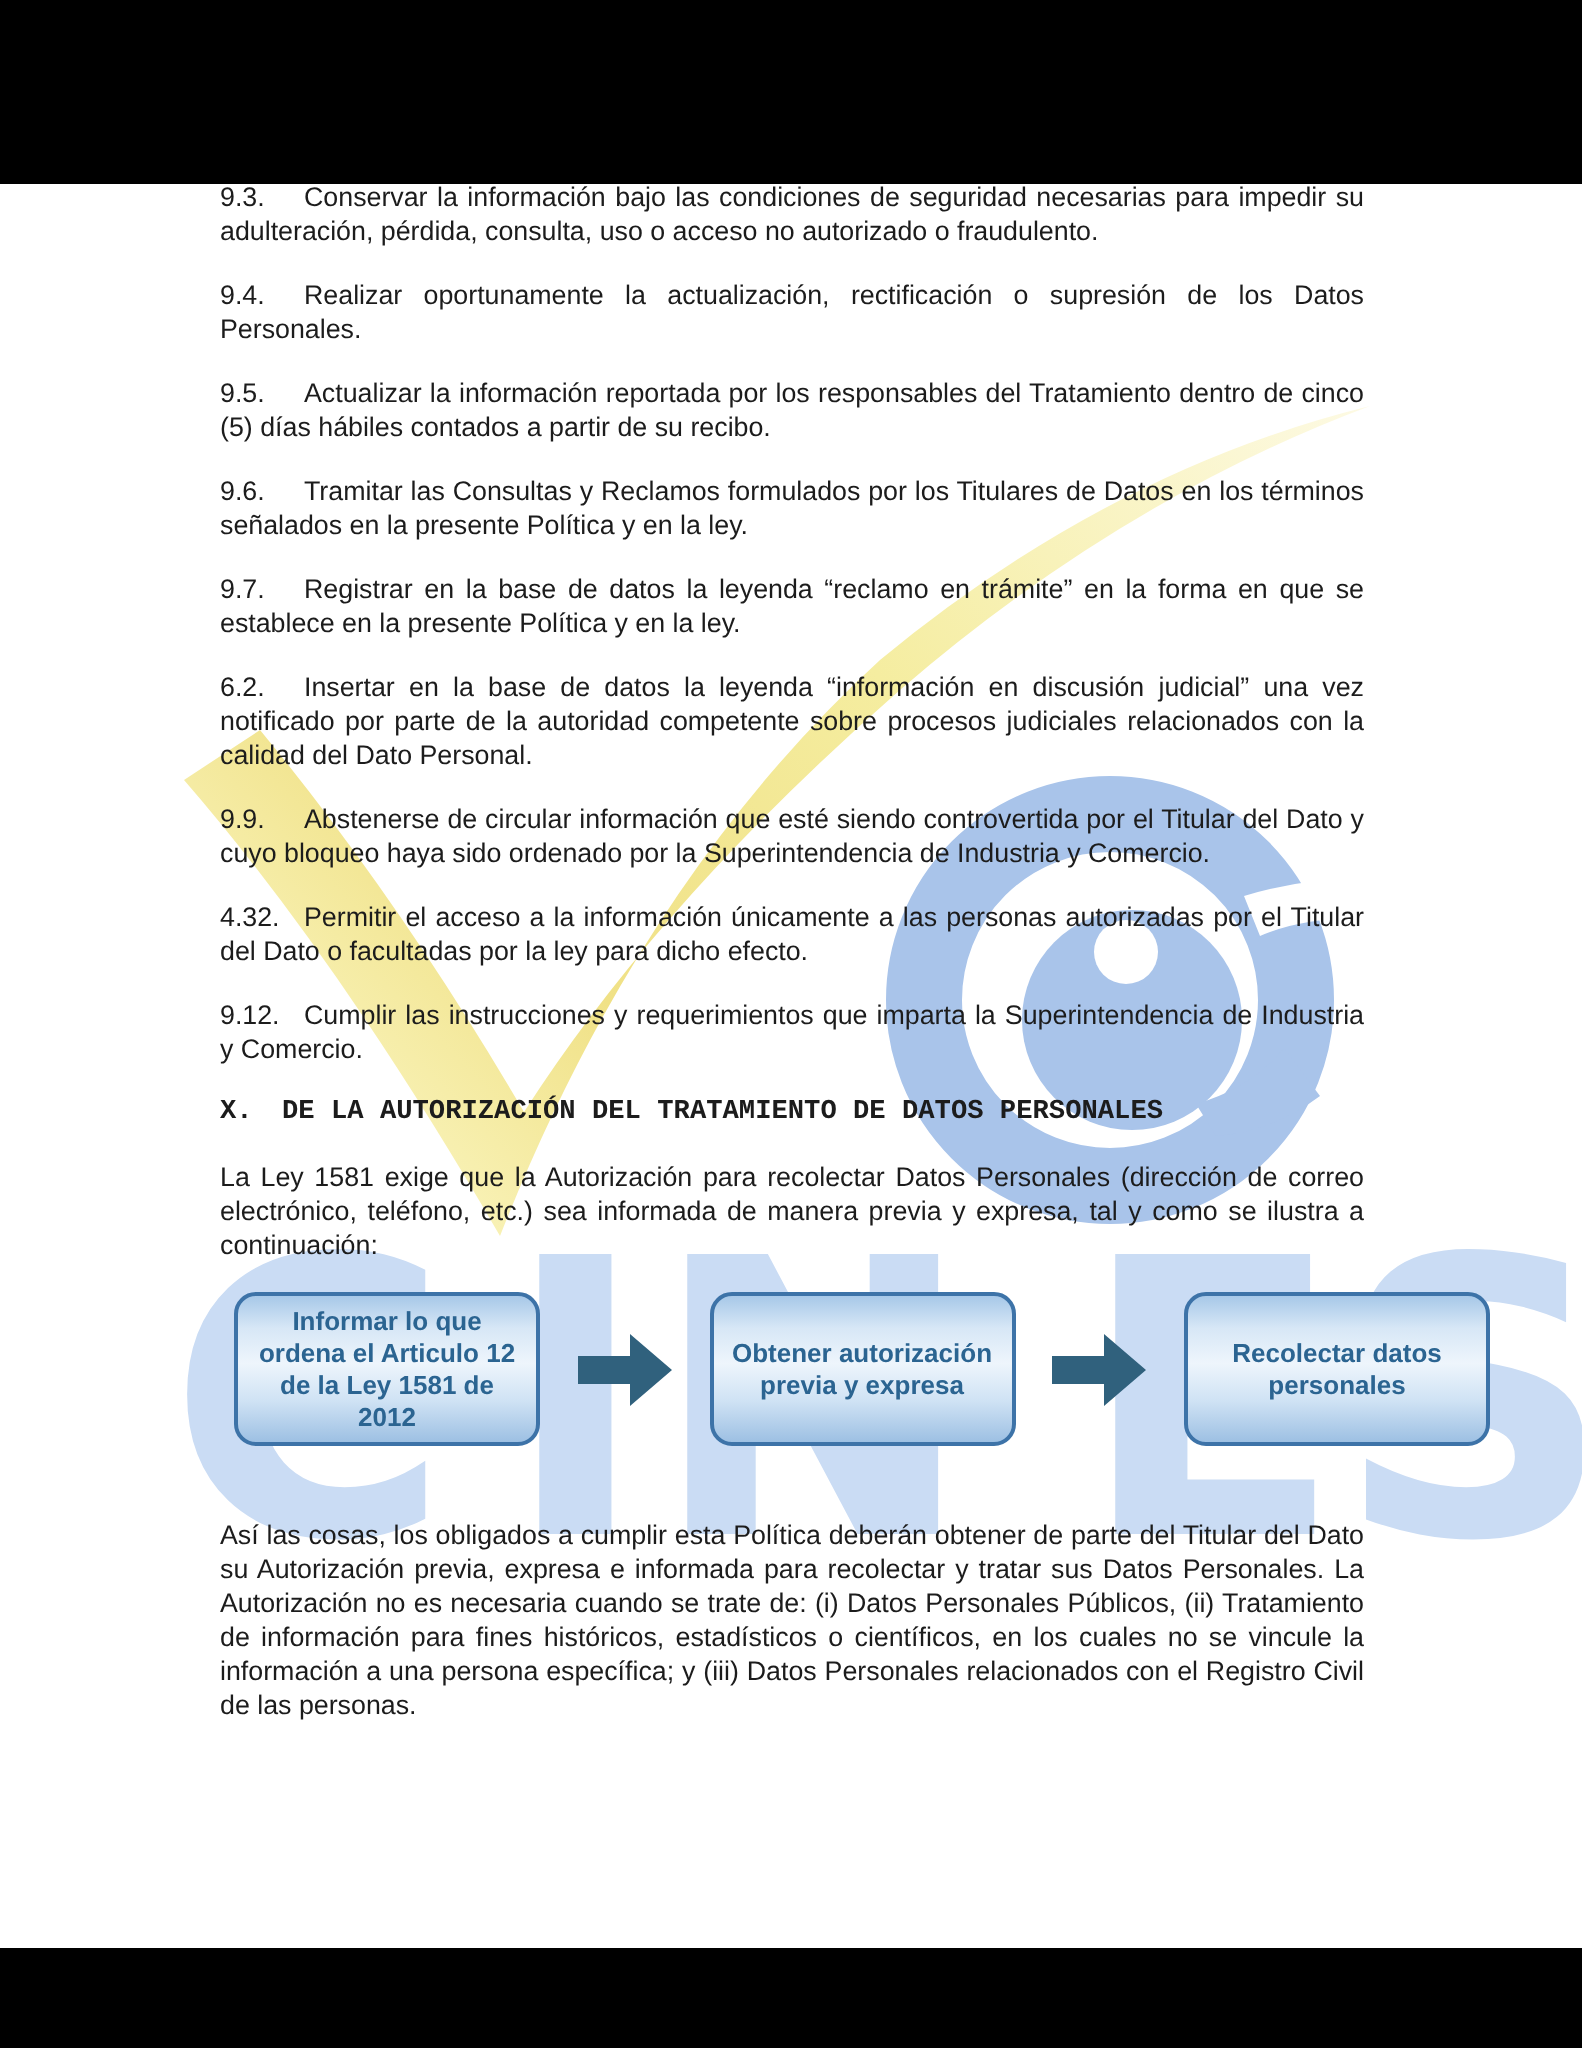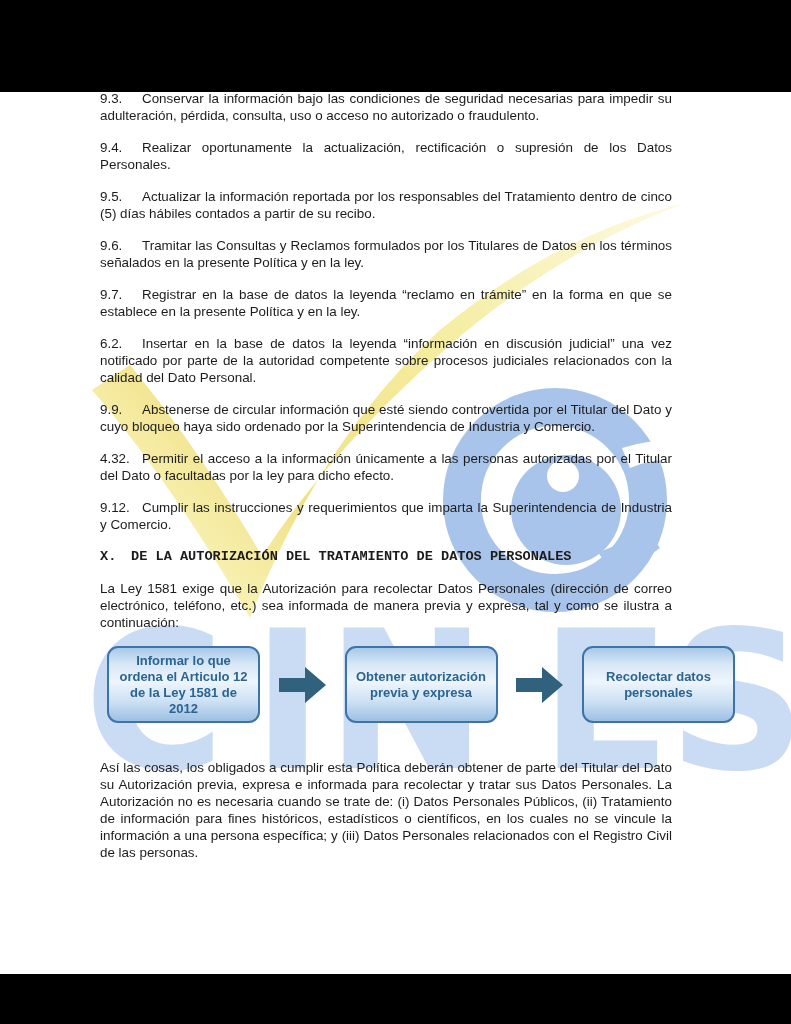--- a/index.html
+++ b/index.html
@@ -15,21 +15,21 @@
   
   .watermark{position:absolute;inset:0;z-index:0;}
   .wm-letter{
     position:absolute;top:606px;font-size:192px;line-height:1;font-weight:bold;
     color:#cadcf4;font-family:"DejaVu Sans","Liberation Sans",sans-serif;
   }
   .wm-svg{position:absolute;left:0;top:0;}
 
   
   .content{
-    position:absolute;left:100px;top:90px;width:572px;z-index:2;
+    position:absolute;left:110px;top:90px;width:572px;z-index:2;
     font-size:13.4px;line-height:17px;text-align:justify;
   }
   .content p{margin:0 0 15px 0;}
   .num{display:inline-block;min-width:42px;}
   .section-heading{font-weight:bold;font-size:13.6px;font-family:Liberation Mono, monospace;}
   .section-heading .num{min-width:31px;}
 
   
   .flow-row{
     display:flex;justify-content:space-between;align-items:center;

